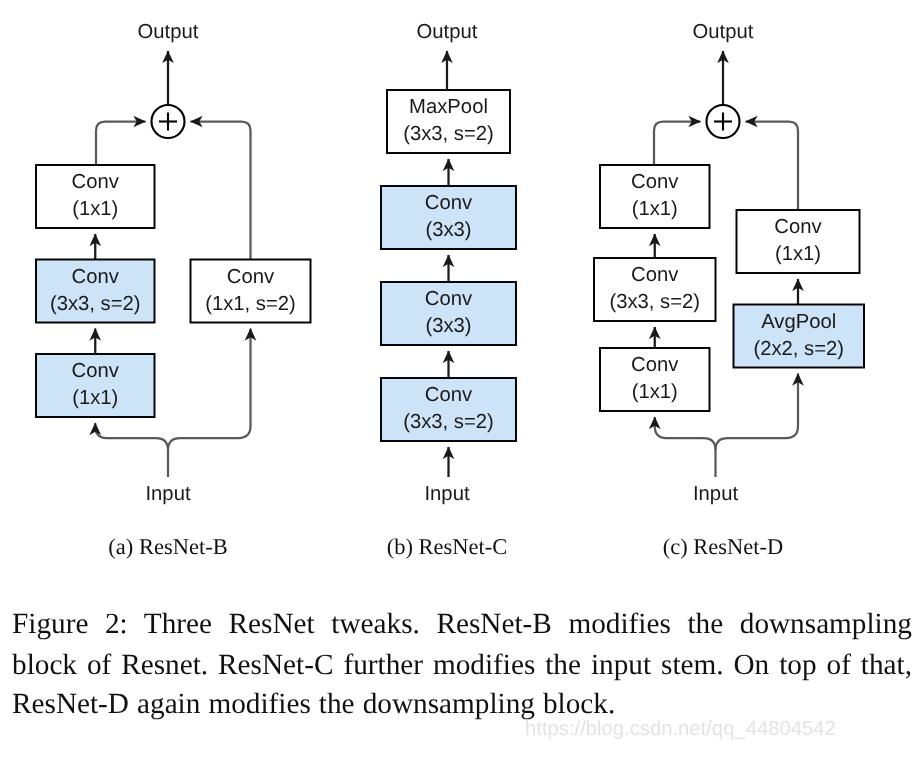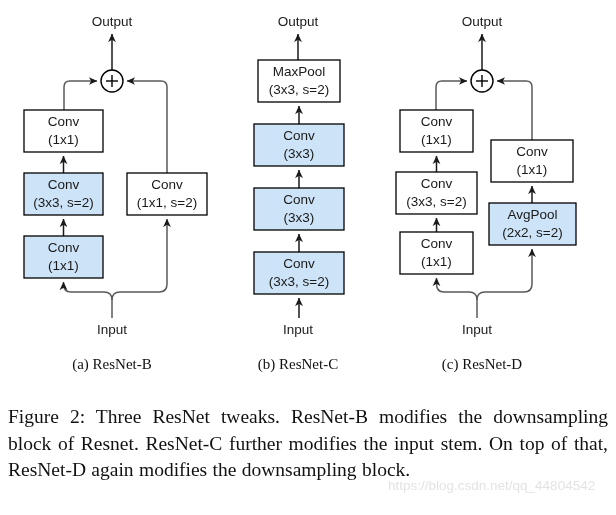--- a/index.html
+++ b/index.html
@@ -79,21 +79,21 @@
     font-family: Liberation Serif, serif;
     font-size: 19.5px;
     line-height: 26.5px;
     color: #111111;
     text-align: justify;
     text-justify: inter-word;
     word-spacing: 0.5px;
   }
   #watermark {
     position: absolute;
-    left: 388px;
+    left: 350px;
     top: 478px;
     font-family: "Liberation Sans", sans-serif;
     font-size: 13.5px;
     color: #e3e3e3;
     white-space: nowrap;
     pointer-events: none;
     user-select: none;
   }
 </style>
 </head>

